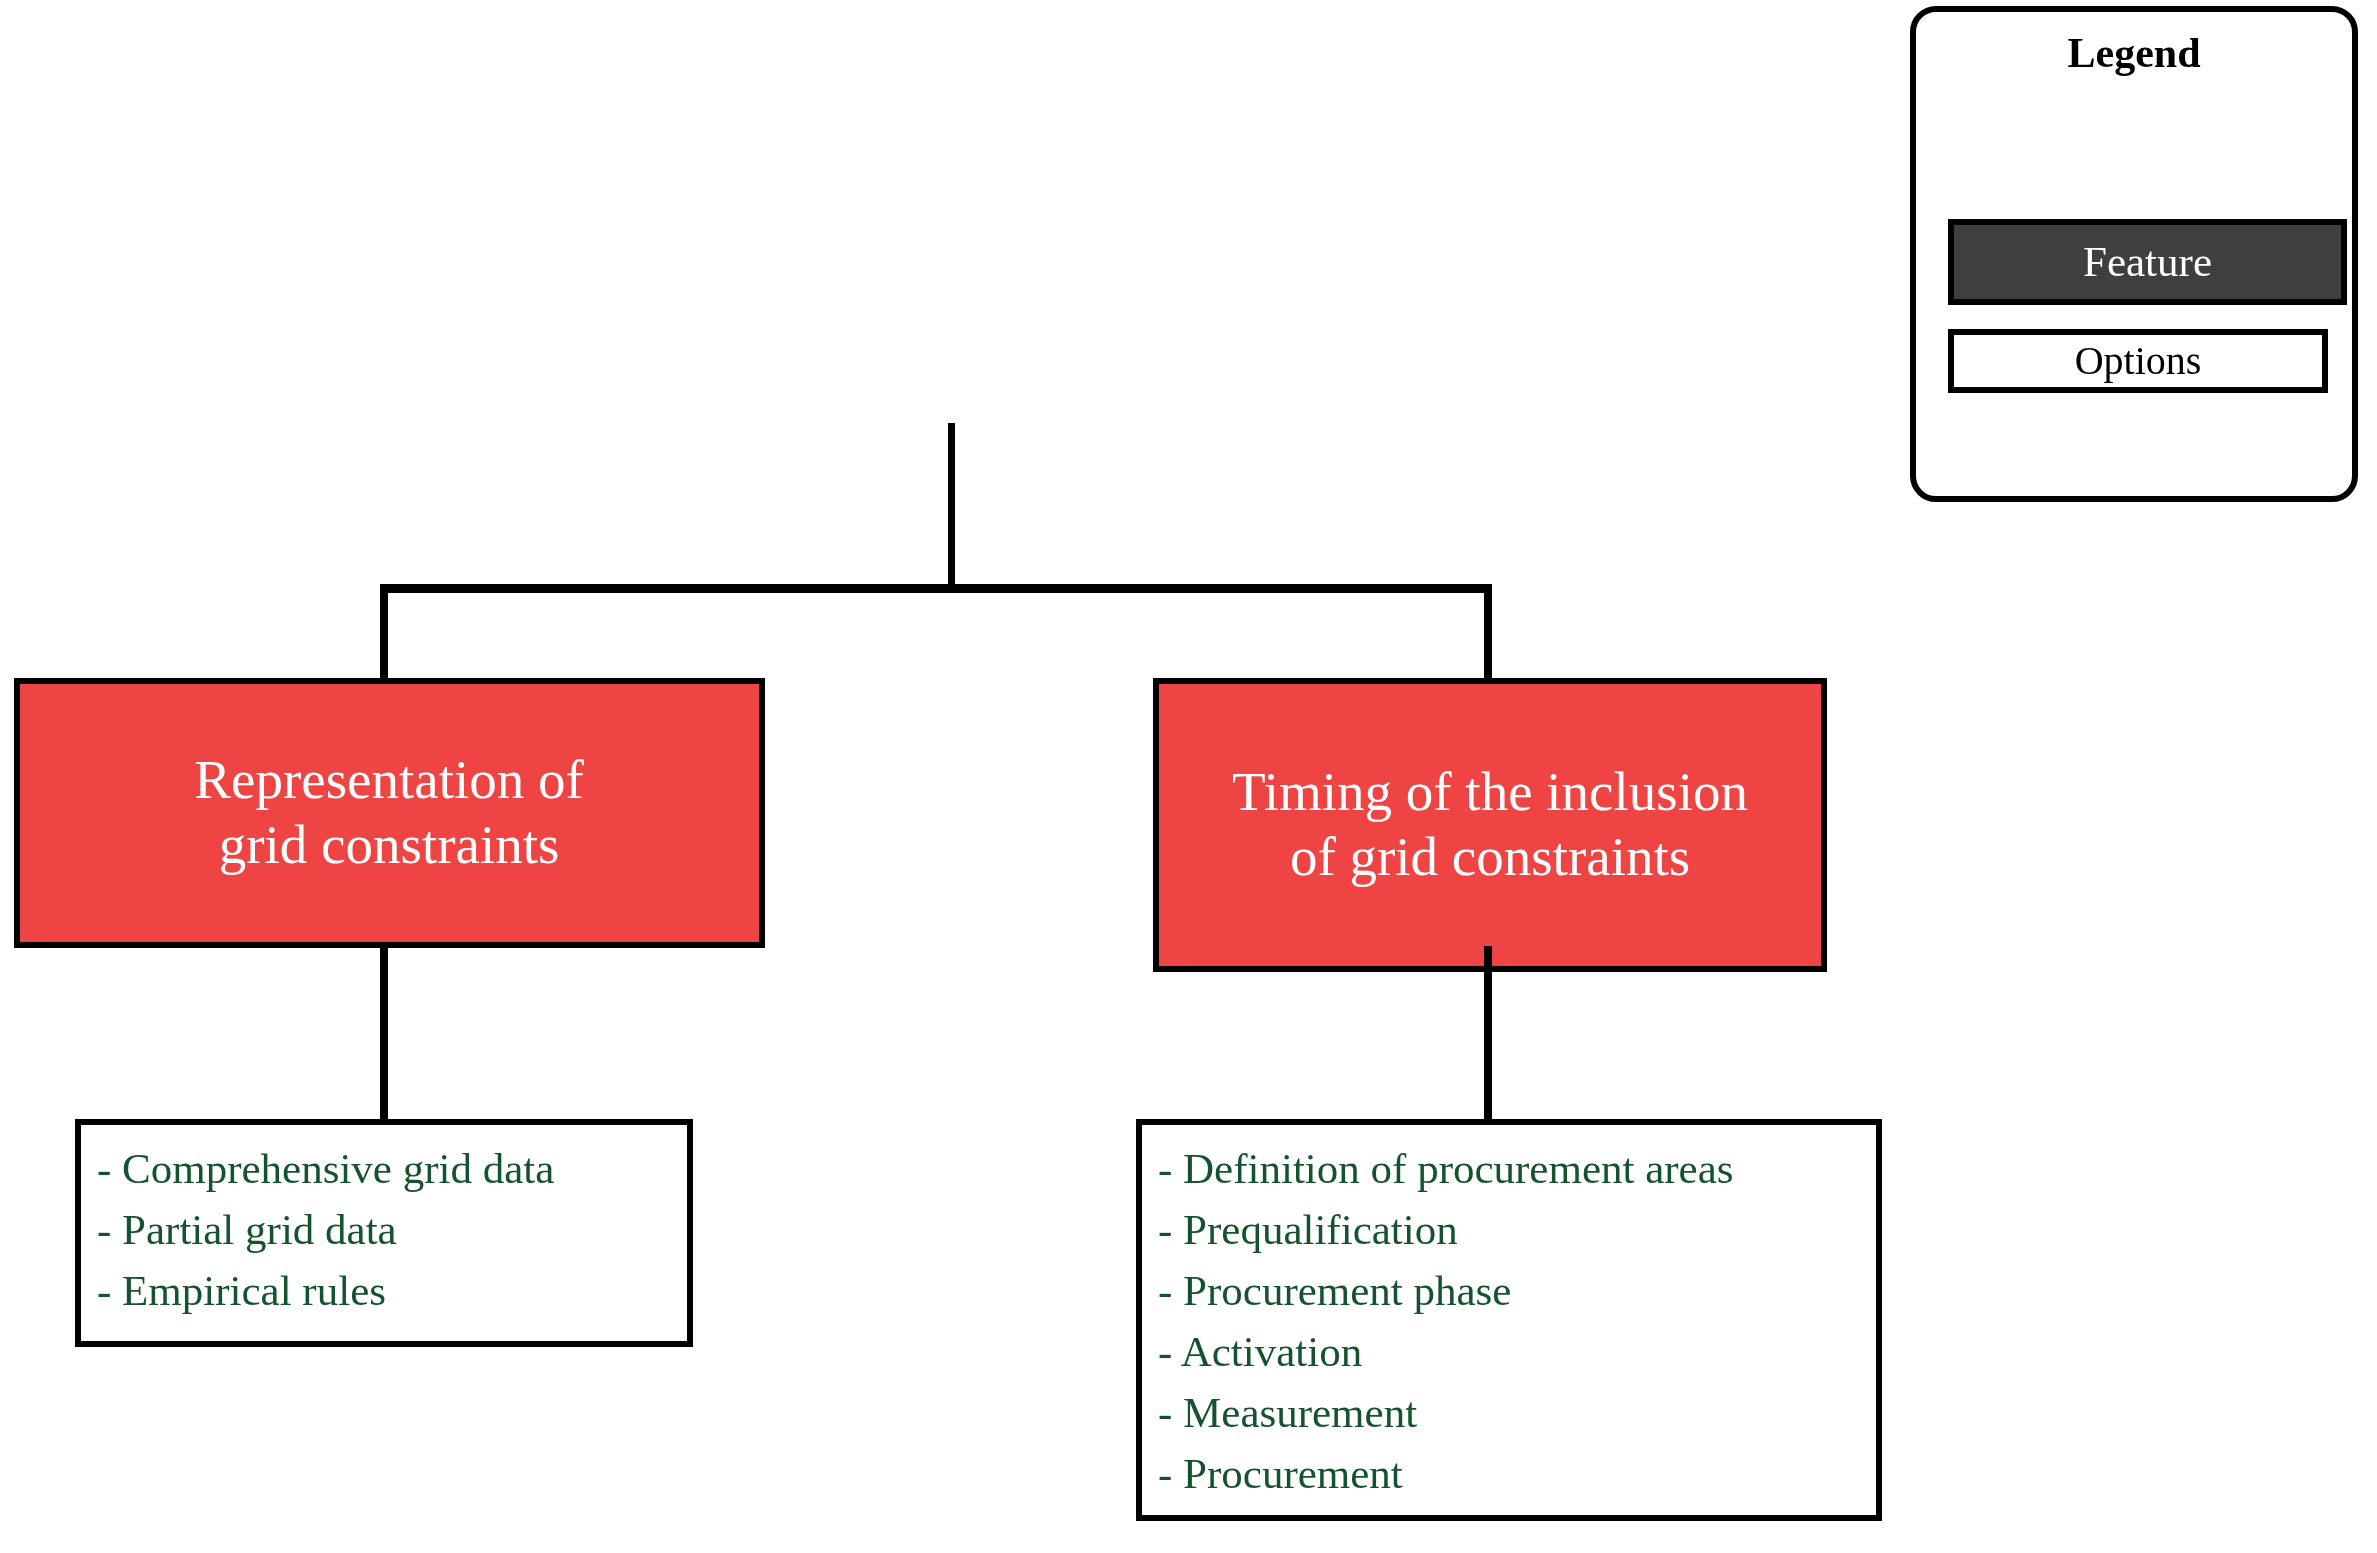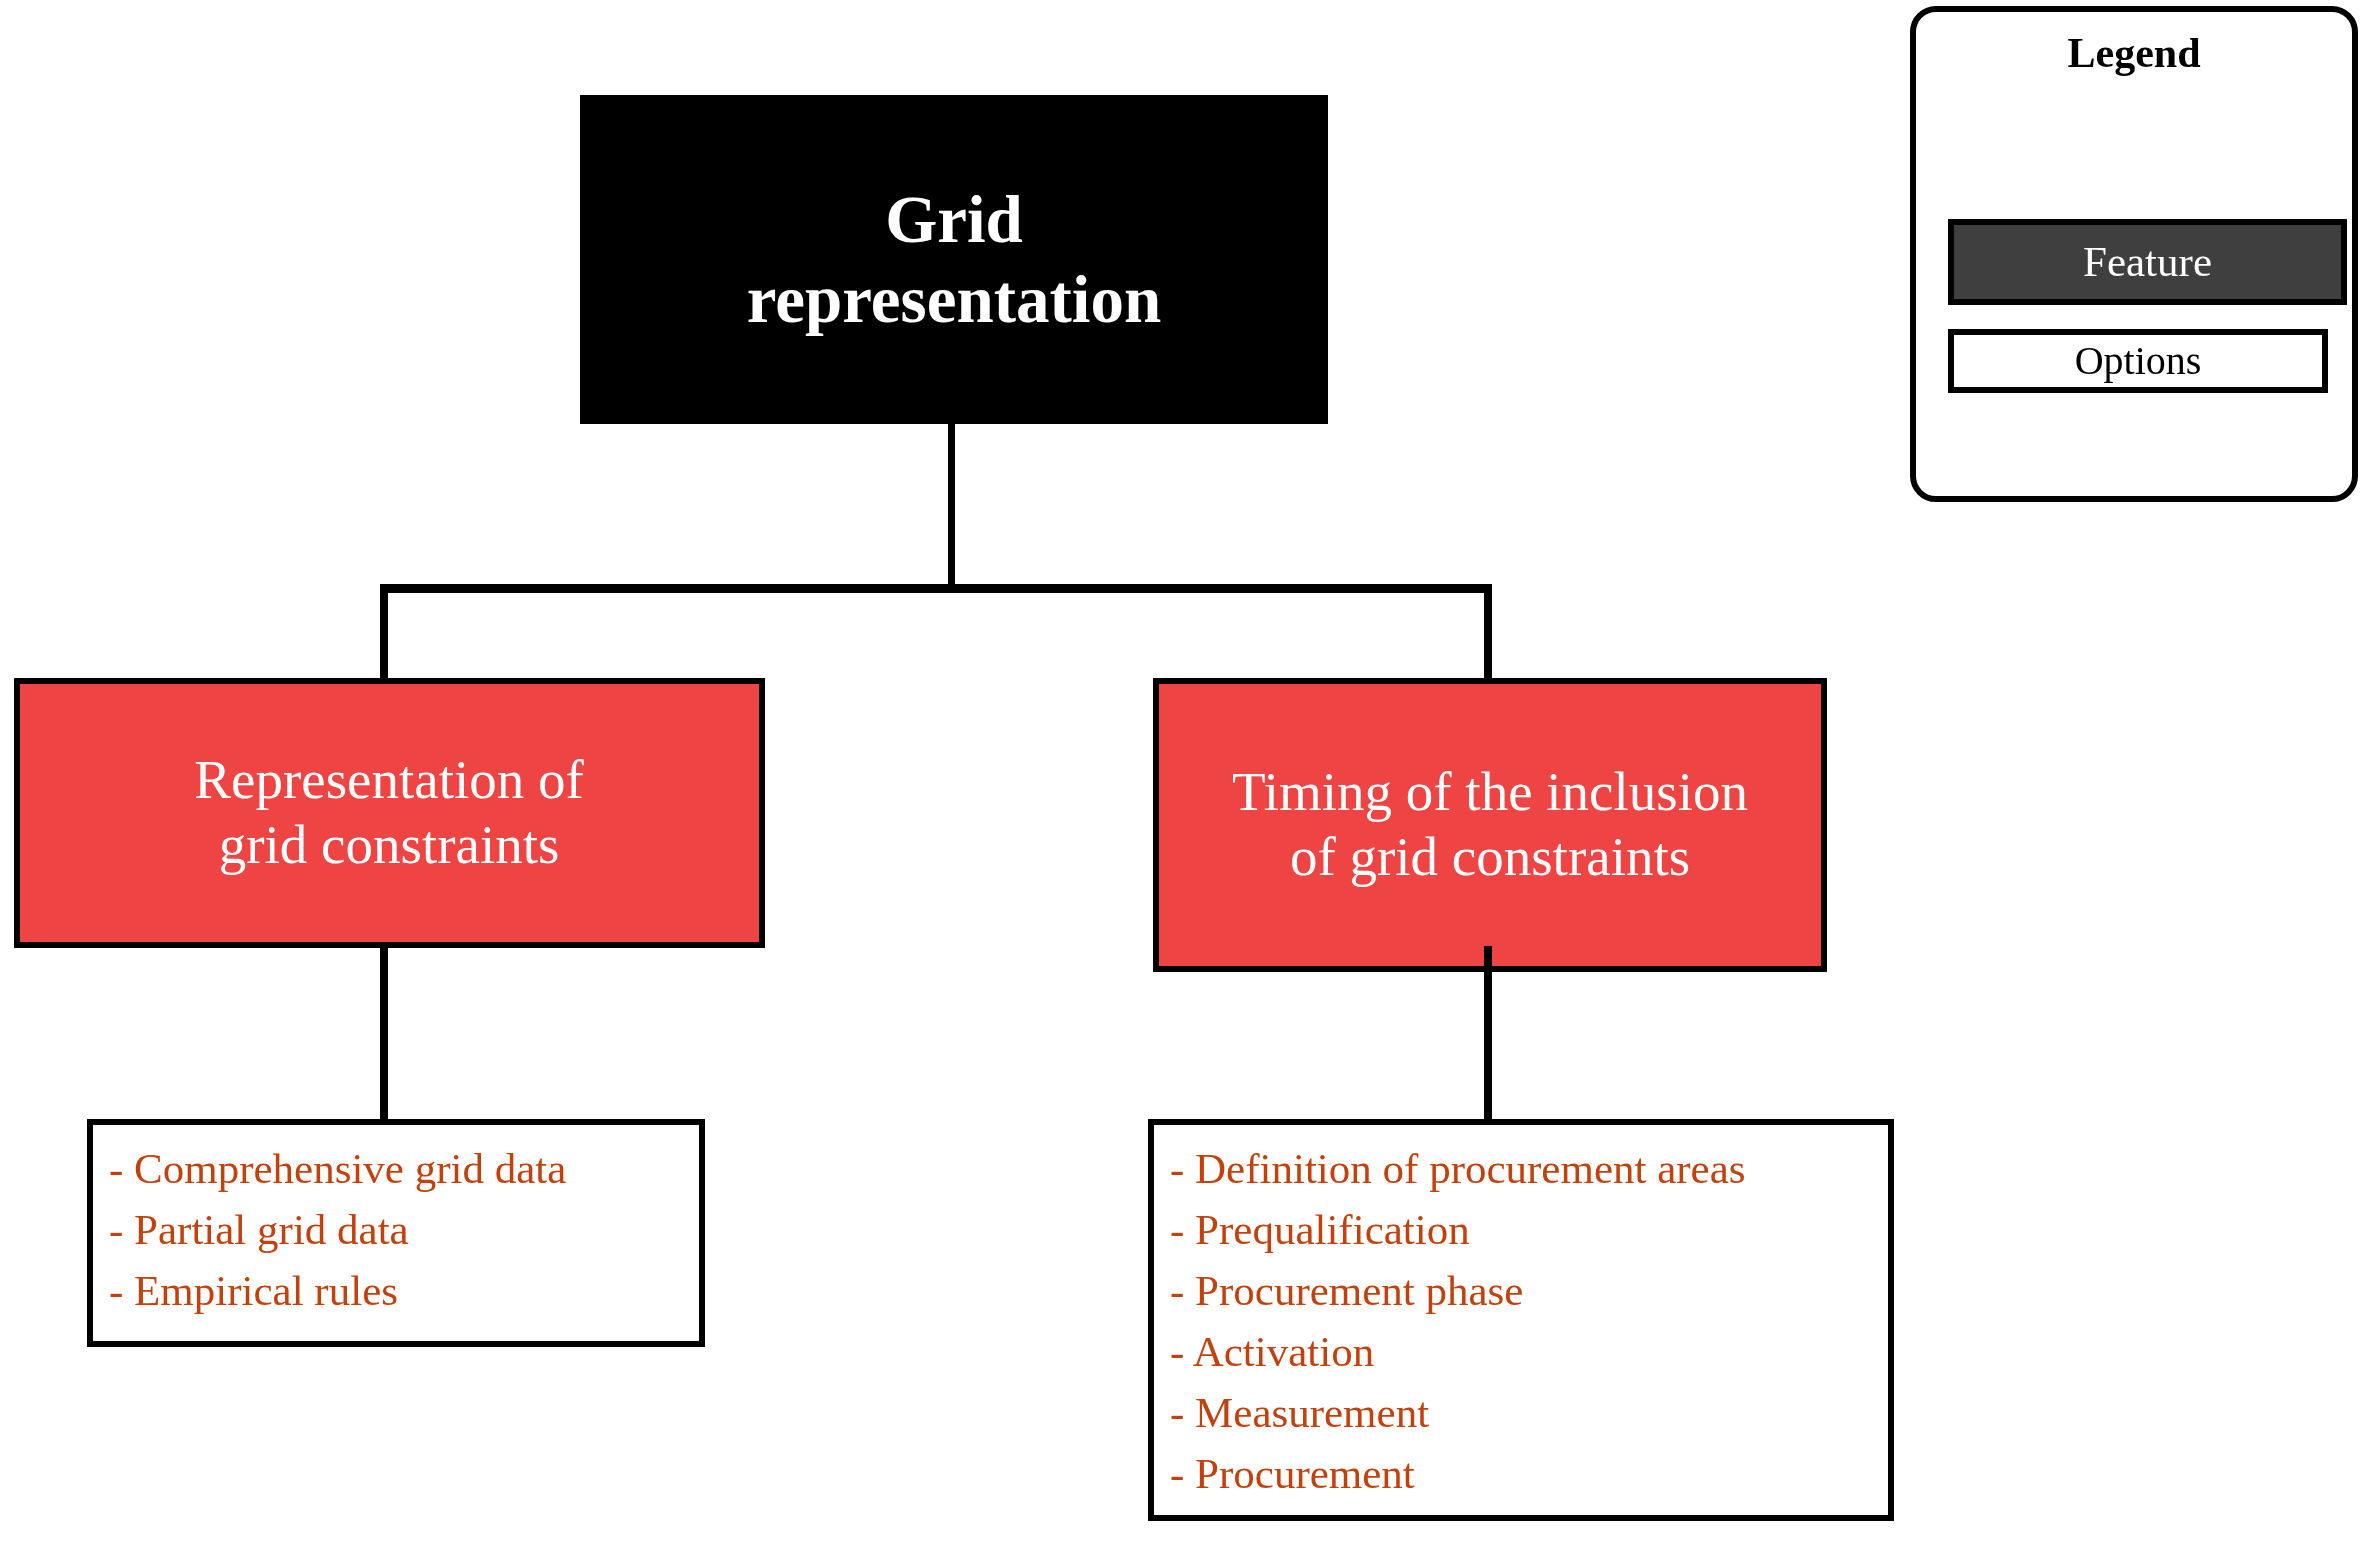--- a/index.html
+++ b/index.html
@@ -37,26 +37,25 @@
   .node-feature {
     background: #ef4444;
     border: 6.5px solid #000000;
     color: #ffffff;
     font-weight: normal;
   }
 
   .node-options {
     background: #ffffff;
     border: 6.5px solid #000000;
-    color: #c2410c;
+    color: #14532d;
     font-weight: normal;
     align-items: flex-start;
     justify-content: flex-start;
     text-align: left;
-    margin-left: 12px;
   }
 
   .opt-list {
     padding: 13px 0 0 16px;
     width: 100%;
   }
   .opt-item {
     white-space: nowrap;
     line-height: 1.42;
   }
@@ -103,23 +102,20 @@
     color: #000000;
     font-weight: normal;
     border: 6.5px solid #000000;
   }
 </style>
 </head>
 <body>
 
 <div id="canvas">
 
-  <div class="node node-pillar" style="left:580px; top:95px; width:748px; height:329px; font-size:67px;">
-    <span style="display:block; max-width:517px;">Grid representation</span>
-  </div>
 
   <div class="conn" style="left:948px; top:423px; width:6.5px; height:166px;"></div>
 
   <div class="conn" style="left:380px; top:584px; width:1112px; height:8.6px;"></div>
 
   <div class="conn" style="left:380px; top:584px; width:8px; height:100px;"></div>
 
   <div class="conn" style="left:1484px; top:584px; width:8px; height:100px;"></div>
 
   <div class="node node-feature" style="left:13.6px; top:678px; width:751px; height:270px; font-size:55px;">

